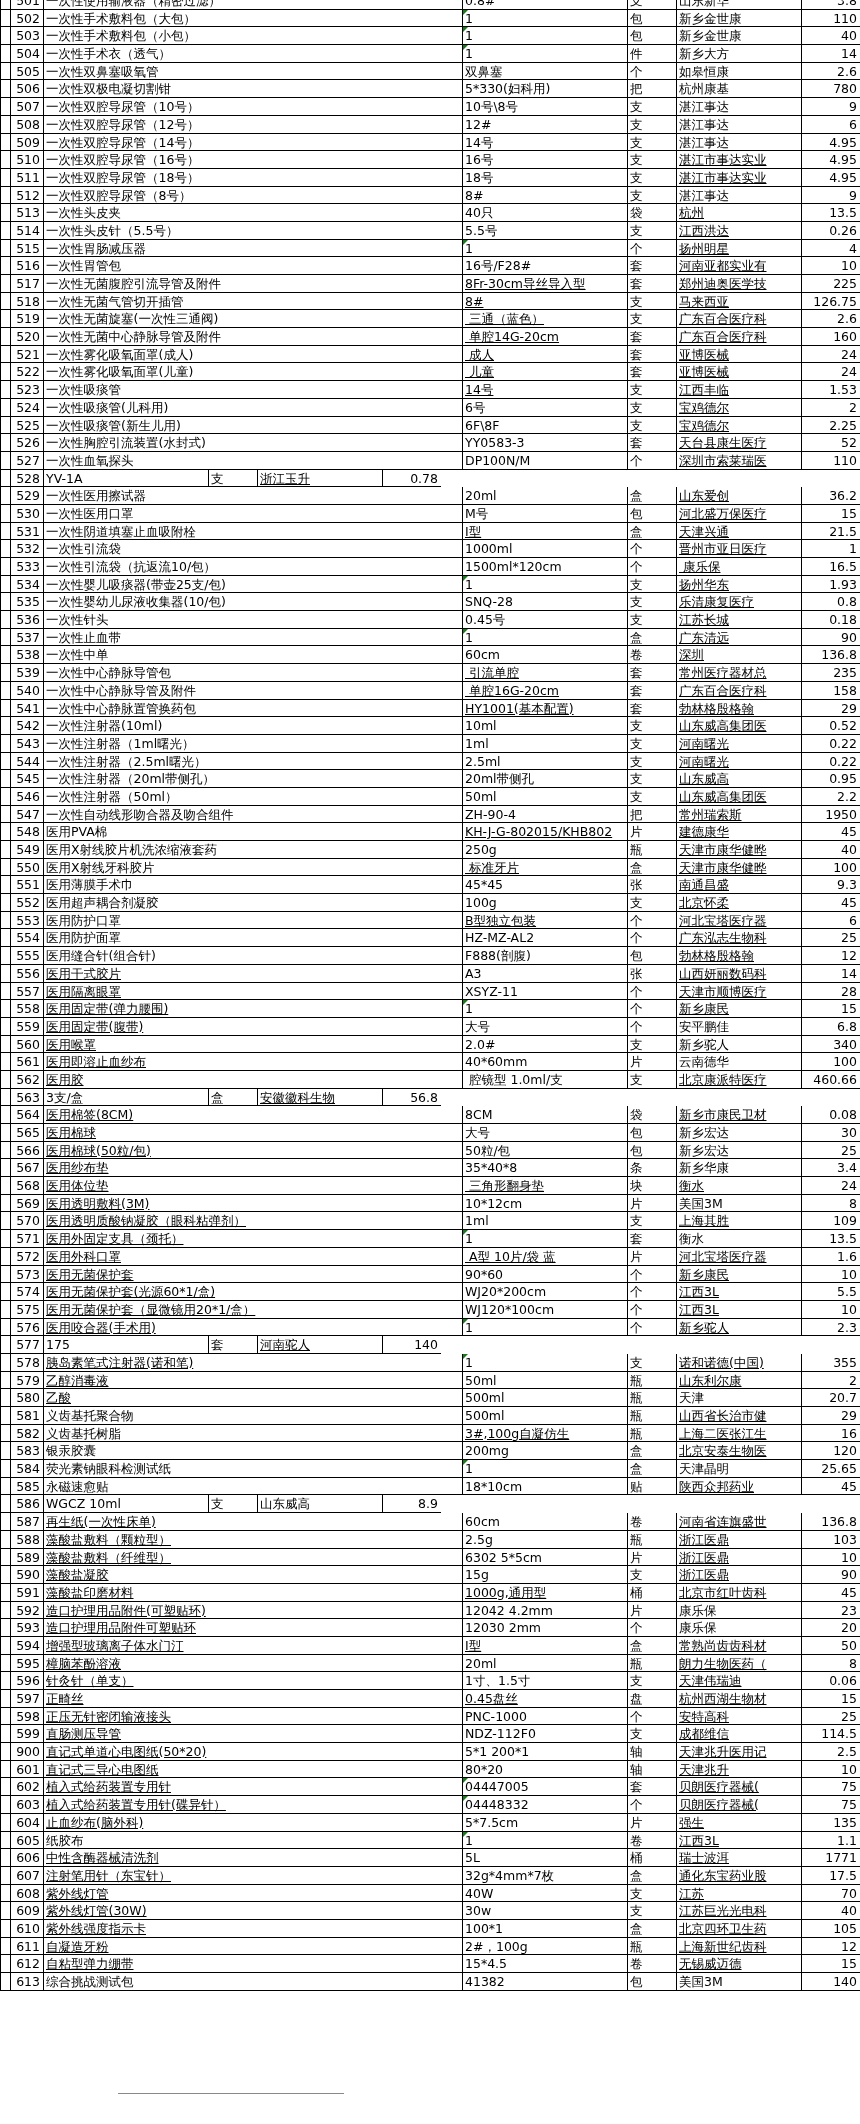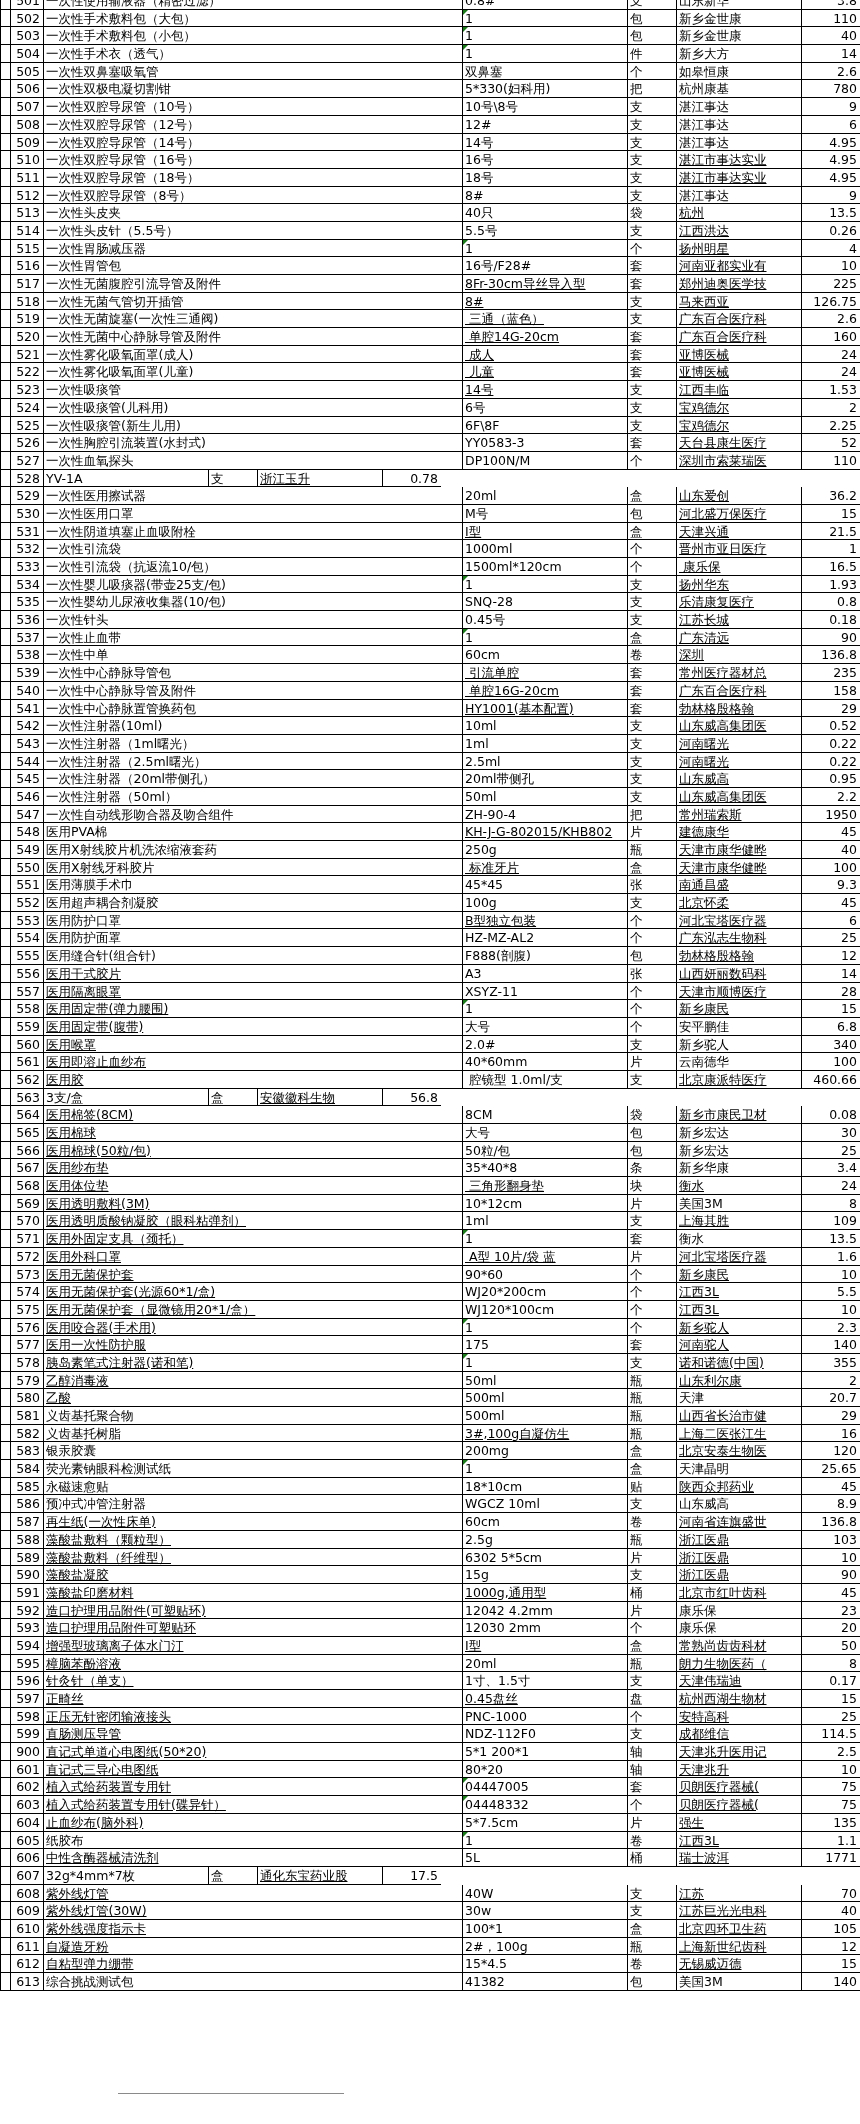--- a/index.html
+++ b/index.html
@@ -712,21 +712,20 @@
       <div class="c cno">576</div>
       <div class="c cname u">医用咬合器(手术用)</div>
       <div class="c cspec tri">1</div>
       <div class="c cunit">个</div>
       <div class="c cmfr u">新乡驼人</div>
       <div class="c cprice">2.3</div>
     </div>
     <div class="row">
       <div class="c ca"></div>
       <div class="c cno">577</div>
-      <div class="c cname u">医用一次性防护服</div>
       <div class="c cspec">175</div>
       <div class="c cunit">套</div>
       <div class="c cmfr u">河南驼人</div>
       <div class="c cprice">140</div>
     </div>
     <div class="row">
       <div class="c ca"></div>
       <div class="c cno">578</div>
       <div class="c cname u">胰岛素笔式注射器(诺和笔)</div>
       <div class="c cspec tri">1</div>
@@ -793,21 +792,20 @@
       <div class="c cno">585</div>
       <div class="c cname">永磁速愈贴</div>
       <div class="c cspec">18*10cm</div>
       <div class="c cunit">贴</div>
       <div class="c cmfr u">陕西众邦药业</div>
       <div class="c cprice">45</div>
     </div>
     <div class="row">
       <div class="c ca"></div>
       <div class="c cno">586</div>
-      <div class="c cname">预冲式冲管注射器</div>
       <div class="c cspec">WGCZ 10ml</div>
       <div class="c cunit">支</div>
       <div class="c cmfr">山东威高</div>
       <div class="c cprice">8.9</div>
     </div>
     <div class="row">
       <div class="c ca"></div>
       <div class="c cno">587</div>
       <div class="c cname u">再生纸(一次性床单)</div>
       <div class="c cspec">60cm</div>
@@ -887,21 +885,21 @@
       <div class="c cmfr u">朗力生物医药（</div>
       <div class="c cprice">8</div>
     </div>
     <div class="row">
       <div class="c ca"></div>
       <div class="c cno">596</div>
       <div class="c cname u">针灸针（单支）</div>
       <div class="c cspec">1寸、1.5寸</div>
       <div class="c cunit">支</div>
       <div class="c cmfr u">天津伟瑞迪</div>
-      <div class="c cprice">0.17</div>
+      <div class="c cprice">0.06</div>
     </div>
     <div class="row">
       <div class="c ca"></div>
       <div class="c cno">597</div>
       <div class="c cname u">正畸丝</div>
       <div class="c cspec u">0.45盘丝</div>
       <div class="c cunit">盘</div>
       <div class="c cmfr u">杭州西湖生物材</div>
       <div class="c cprice">15</div>
     </div>
@@ -982,20 +980,21 @@
       <div class="c cno">606</div>
       <div class="c cname u">中性含酶器械清洗剂</div>
       <div class="c cspec">5L</div>
       <div class="c cunit">桶</div>
       <div class="c cmfr u">瑞士波洱</div>
       <div class="c cprice">1771</div>
     </div>
     <div class="row">
       <div class="c ca"></div>
       <div class="c cno">607</div>
+      <div class="c cname u">注射笔用针（东宝针）</div>
       <div class="c cspec">32g*4mm*7枚</div>
       <div class="c cunit">盒</div>
       <div class="c cmfr u">通化东宝药业股</div>
       <div class="c cprice">17.5</div>
     </div>
     <div class="row">
       <div class="c ca"></div>
       <div class="c cno">608</div>
       <div class="c cname u">紫外线灯管</div>
       <div class="c cspec">40W</div>

